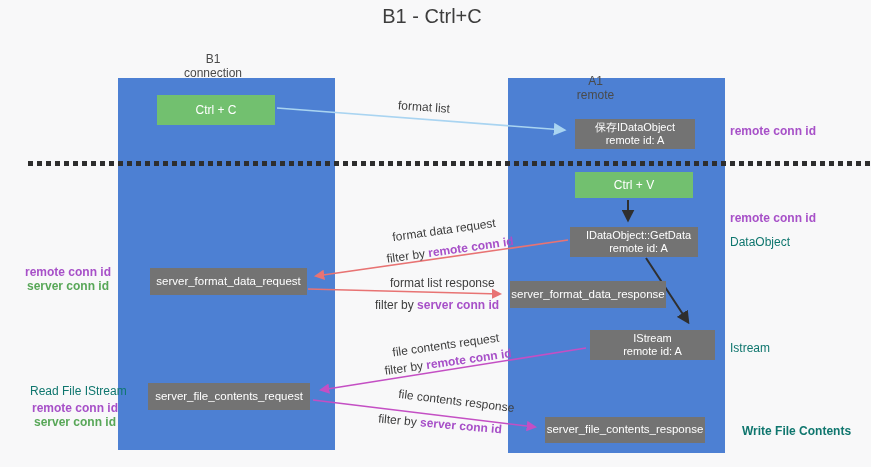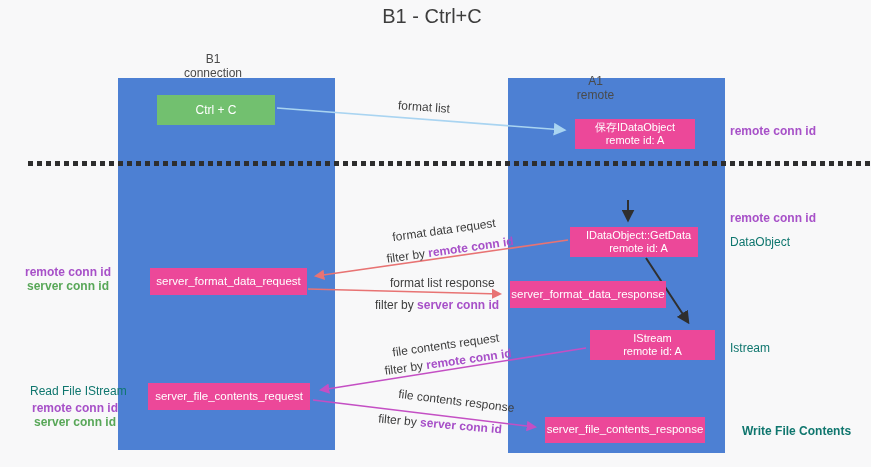--- a/index.html
+++ b/index.html
@@ -11,21 +11,21 @@
                  color:#4a4a4a; z-index:4; }
   .lane { position:absolute; top:78px; background:#4d80d3; z-index:1; }
   .lane-left  { left:118px; width:217px; height:372px; }
   .lane-right { left:508px; width:217px; height:375px; }
   .dashed-separator { position:absolute; left:28px; top:161px; width:843px; height:5px;
       background:repeating-linear-gradient(90deg,#2e2e2e 0 5px,transparent 5px 9px); z-index:2; }
   .arrows { position:absolute; left:0; top:0; z-index:3; pointer-events:none; }
   .node { position:absolute; display:flex; flex-direction:column; align-items:center;
           justify-content:center; color:#fff; text-align:center; z-index:4; }
   .green  { background:#72c06f; font-size:12px;align-items:center; }
-  .orange { background:#ec4899; font-size:11.5px; line-height:13.5px; }
+  .orange { background:#737373; font-size:11.5px; line-height:13.5px; }
   .flow-label { position:absolute; z-index:4; font-size:12px; color:#3d3d3d; white-space:nowrap; }
   .side-label { position:absolute; z-index:4; font-size:12px; color:#0f766e; white-space:nowrap; }
   .purple { color:#a750c8; font-weight:bold; }
   .greent { color:#58a758; font-weight:bold; }
   .rot-up   { transform:rotate(-8deg); }
   .rot-dn   { transform:rotate(7deg); }
   .rot-dn2  { transform:rotate(5deg); }
   .rot-list { transform:rotate(4deg); }
 </style>
 </head>
@@ -77,20 +77,23 @@
 
   <div class="node green" style="left:157px; top:95px; width:118px; height:30px;">
     <span>Ctrl + C</span>
   </div>
 
   <div class="node orange" style="left:575px; top:119px; width:120px; height:30px; font-size:11px;">
     <span>保存IDataObject</span>
     <span>remote id: A</span>
   </div>
 
+  <div class="node green" style="left:575px; top:172px; width:118px; height:26px;">
+    <span>Ctrl + V</span>
+  </div>
 
   <div class="node orange" style="left:570px; top:227px; width:128px; height:30px; font-size:11px;padding-left:9px;">
     <span>IDataObject::GetData</span>
     <span>remote id: A</span>
   </div>
 
   <div class="node orange" style="left:150px; top:268px; width:157px; height:27px;">
     <span>server_format_data_request</span>
   </div>
 

